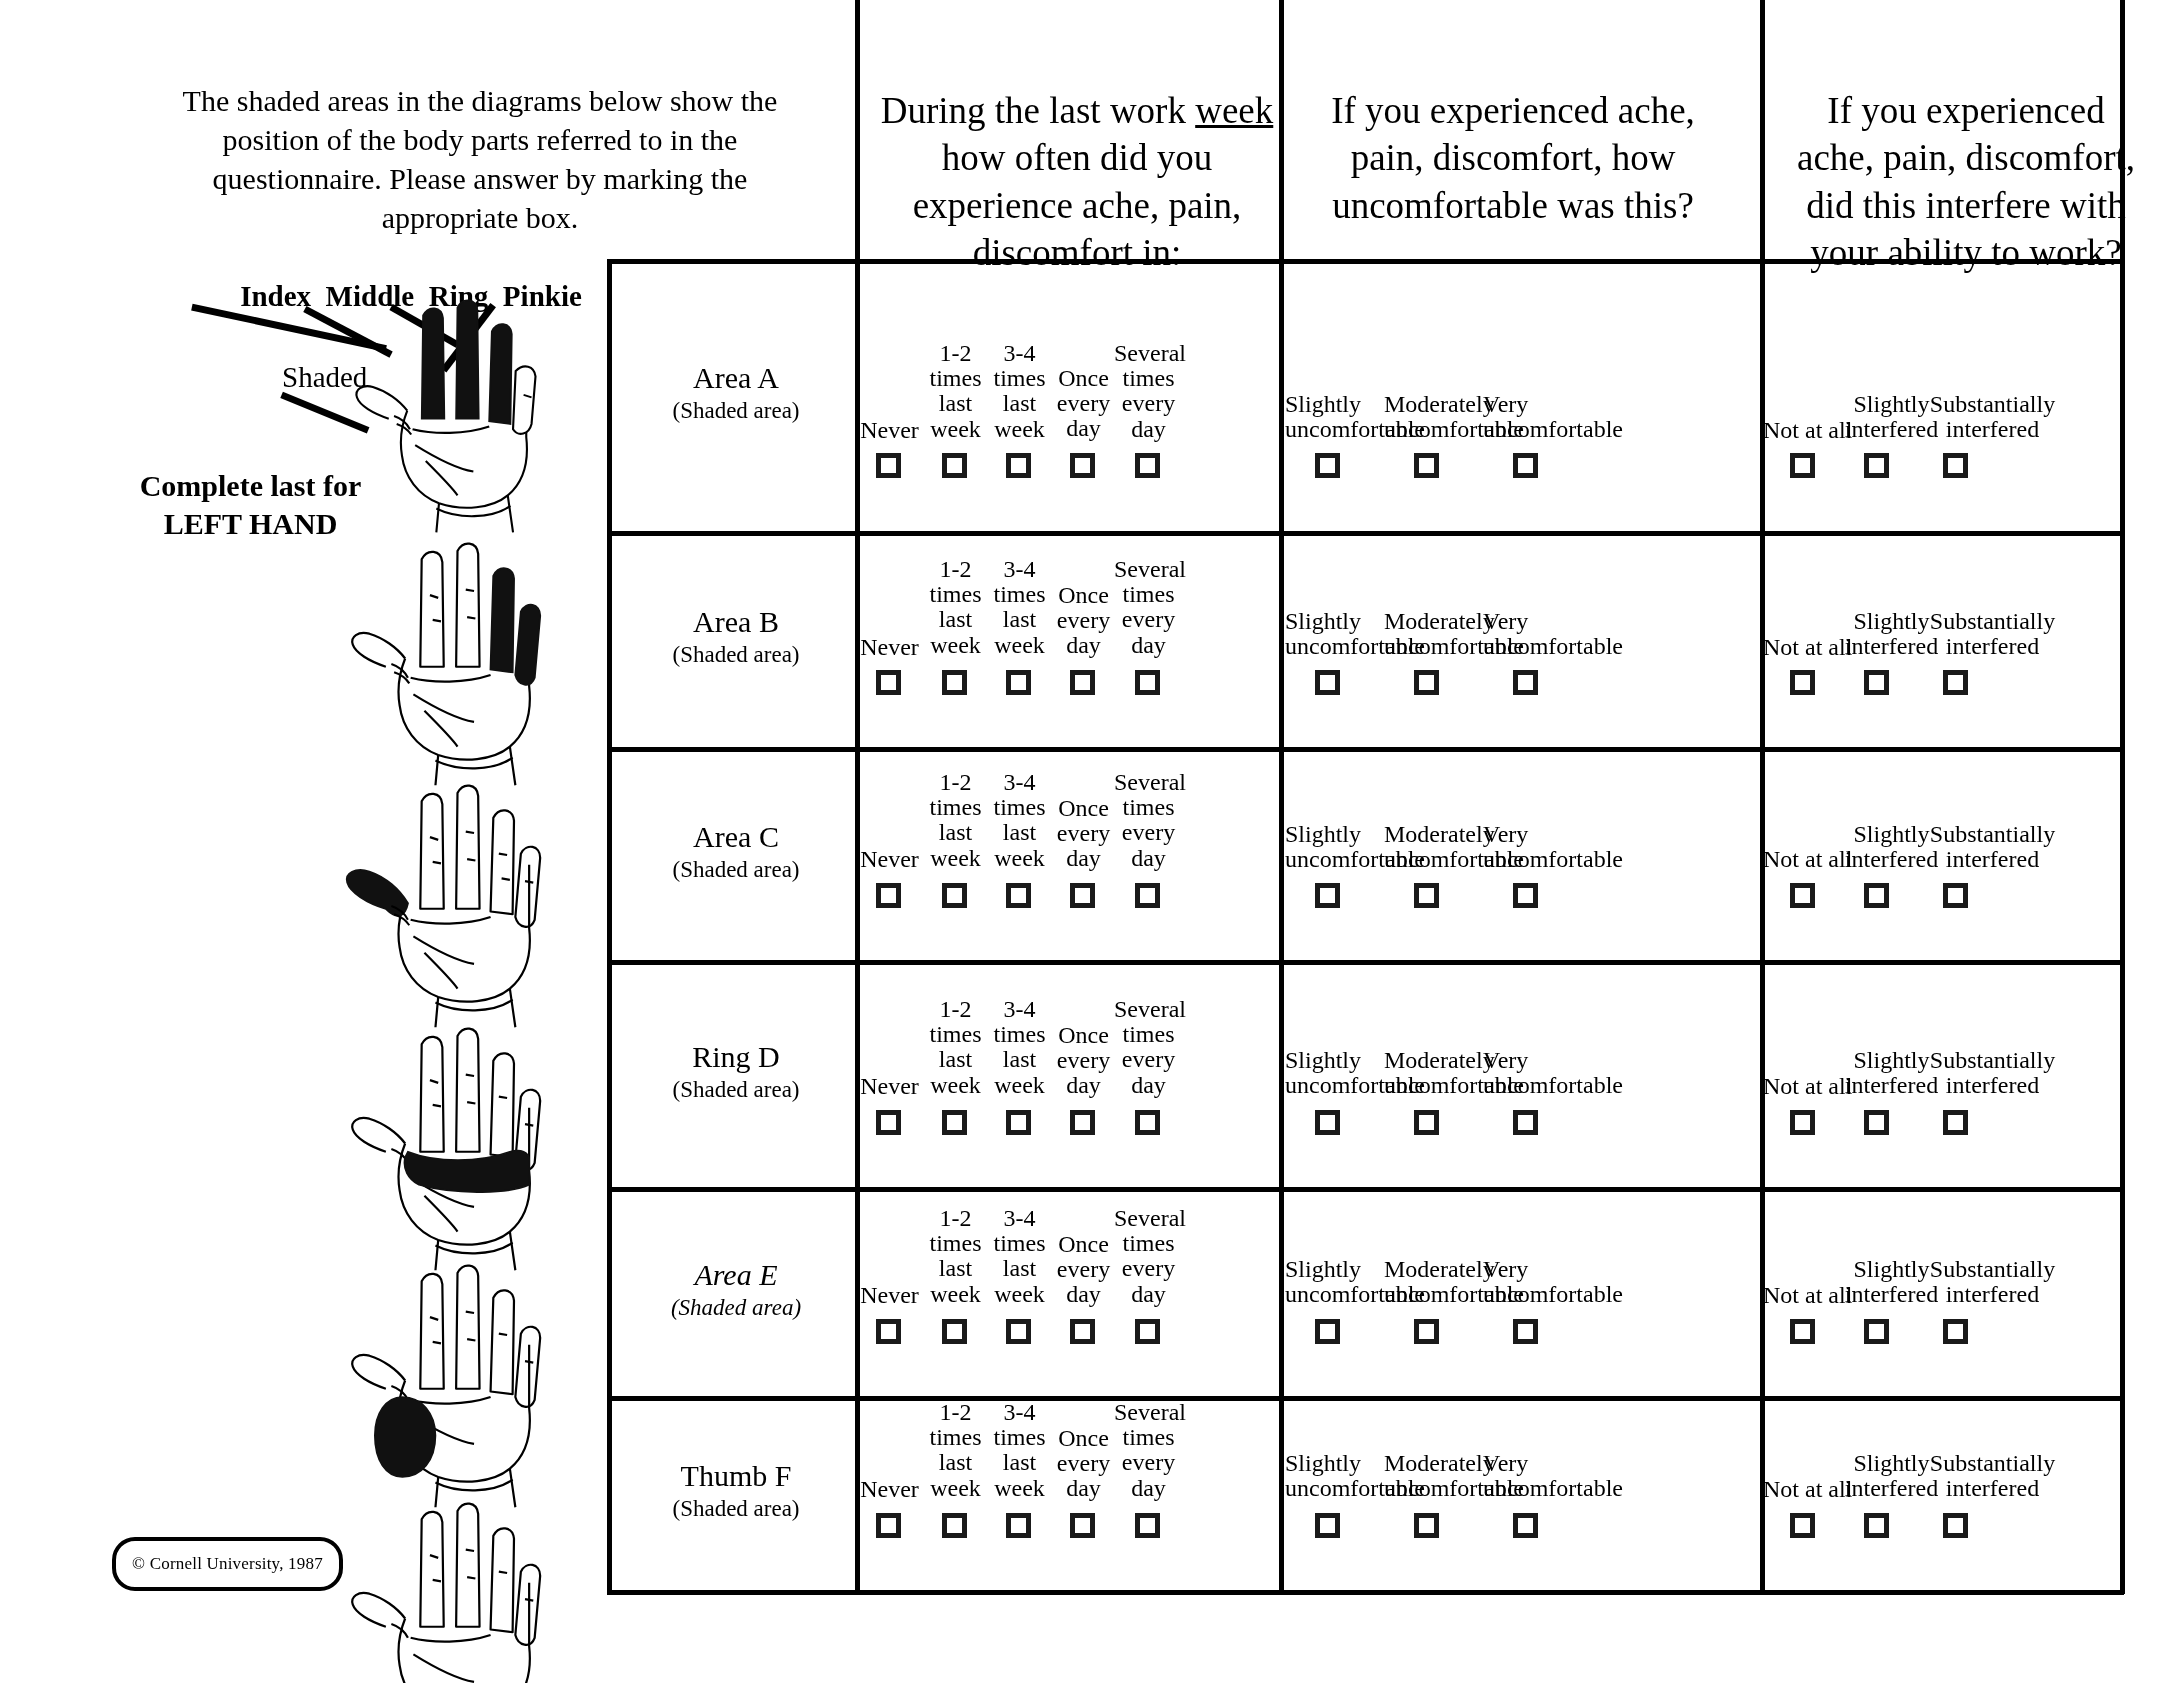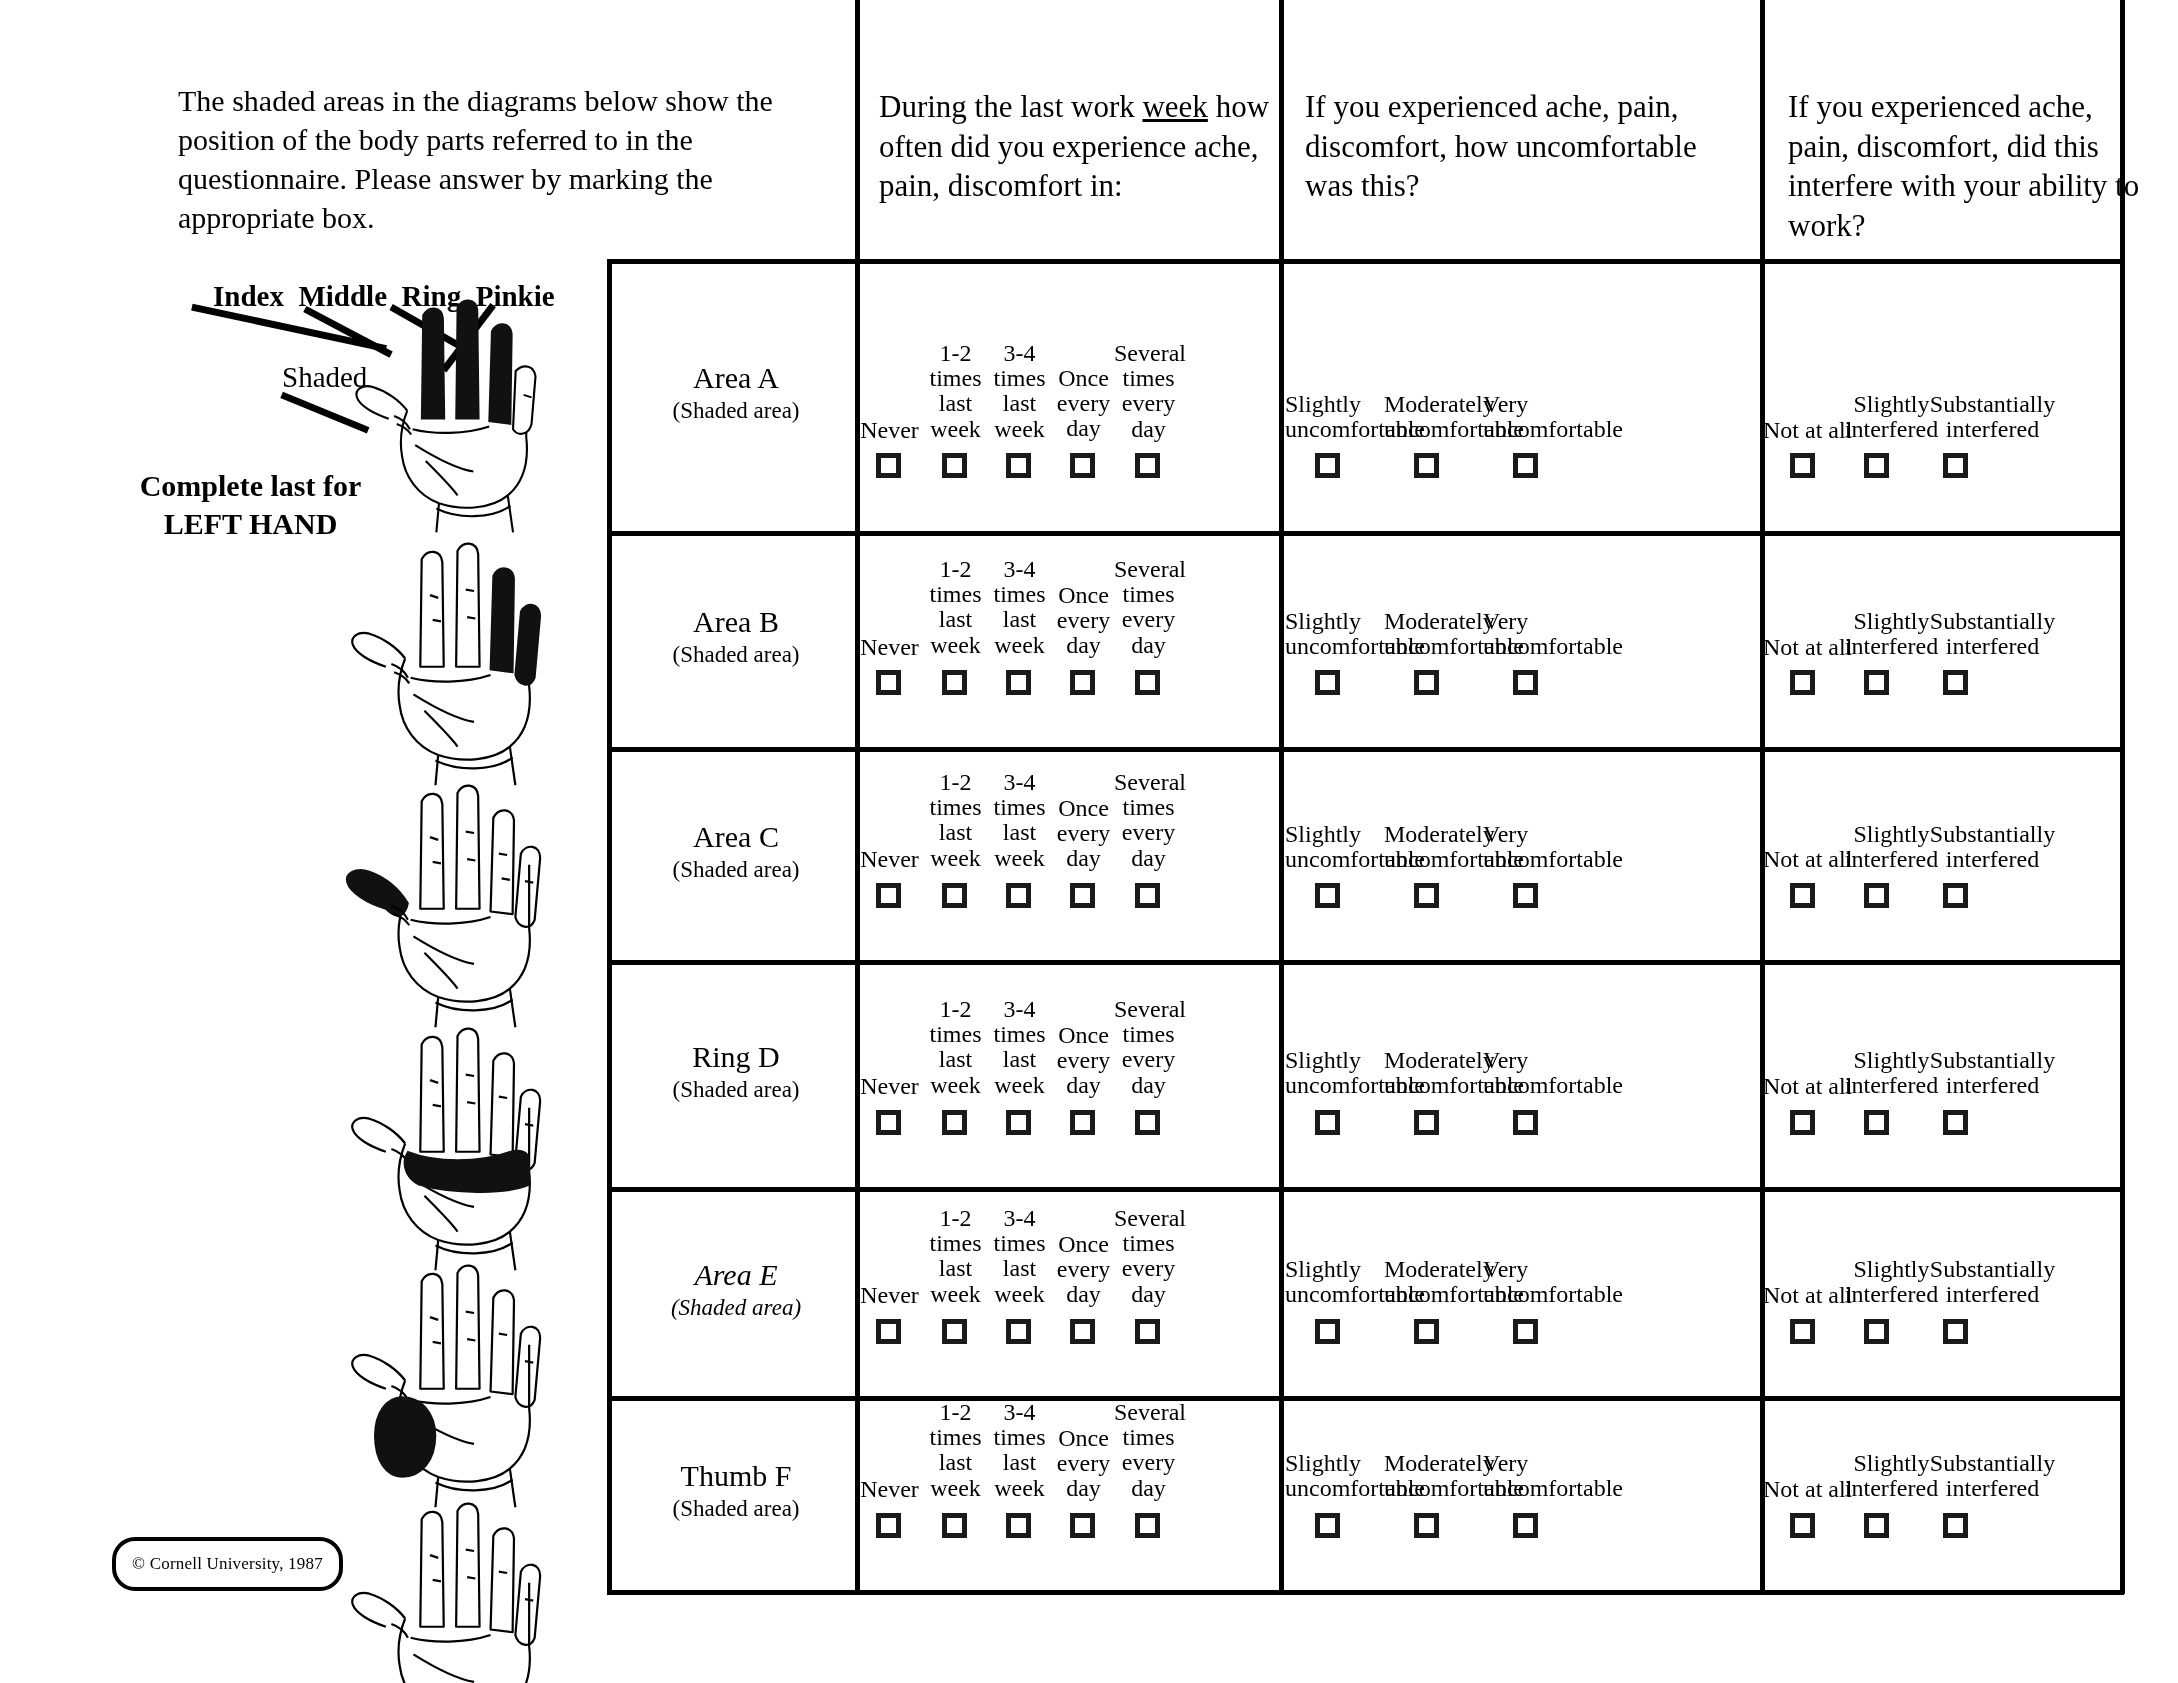--- a/index.html
+++ b/index.html
@@ -1,29 +1,29 @@
 <!DOCTYPE html>
 <html><head>
 <meta charset="utf-8">
 <style>
   html,body{margin:0;padding:0;background:#fff;}
   body{
     width:2178px;height:1683px;position:relative;overflow:hidden;
     font-family:"Liberation Serif","DejaVu Serif",serif;color:#000;
   }
-  .abs{position:absolute;}
+  .abs{position:absolute;text-align:center;}
 
   
   #intro{
     left:178px;top:81px;width:604px;
     font-size:30px;line-height:1.30;
   }
 
   
-  .hdr{font-size:31px;line-height:1.28;}
+  .hdr{font-size:37px;line-height:1.28;}
   #hdr-freq{left:879px;top:87px;width:396px;}
   #hdr-disc{left:1305px;top:87px;width:416px;}
   #hdr-intf{left:1788px;top:87px;width:356px;}
   .u{text-decoration:underline;}
 
   
   .vline{background:#000;width:4px;}
   .hline{background:#000;height:4px;}
   .vline.thick{width:5px;}
   .hline.thick{height:5px;}

